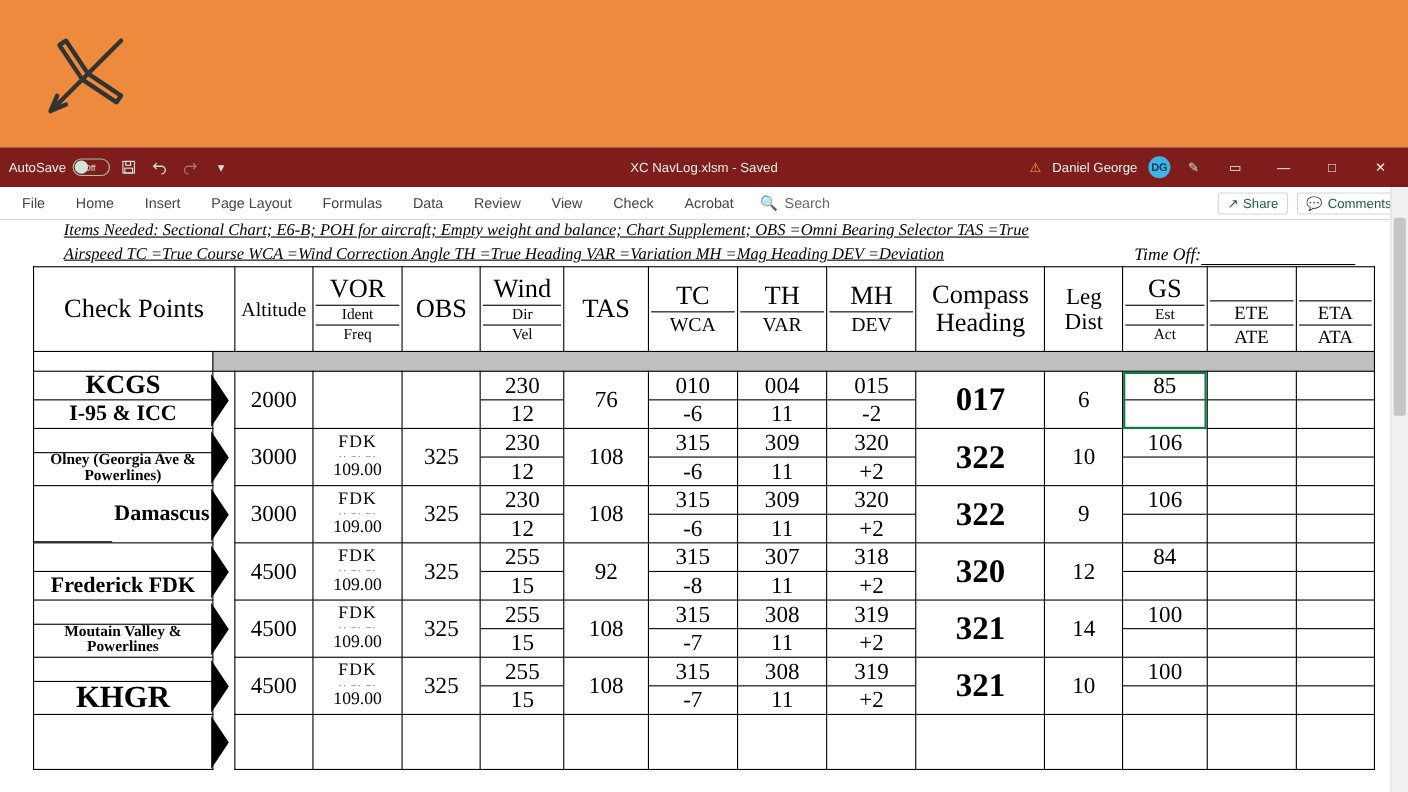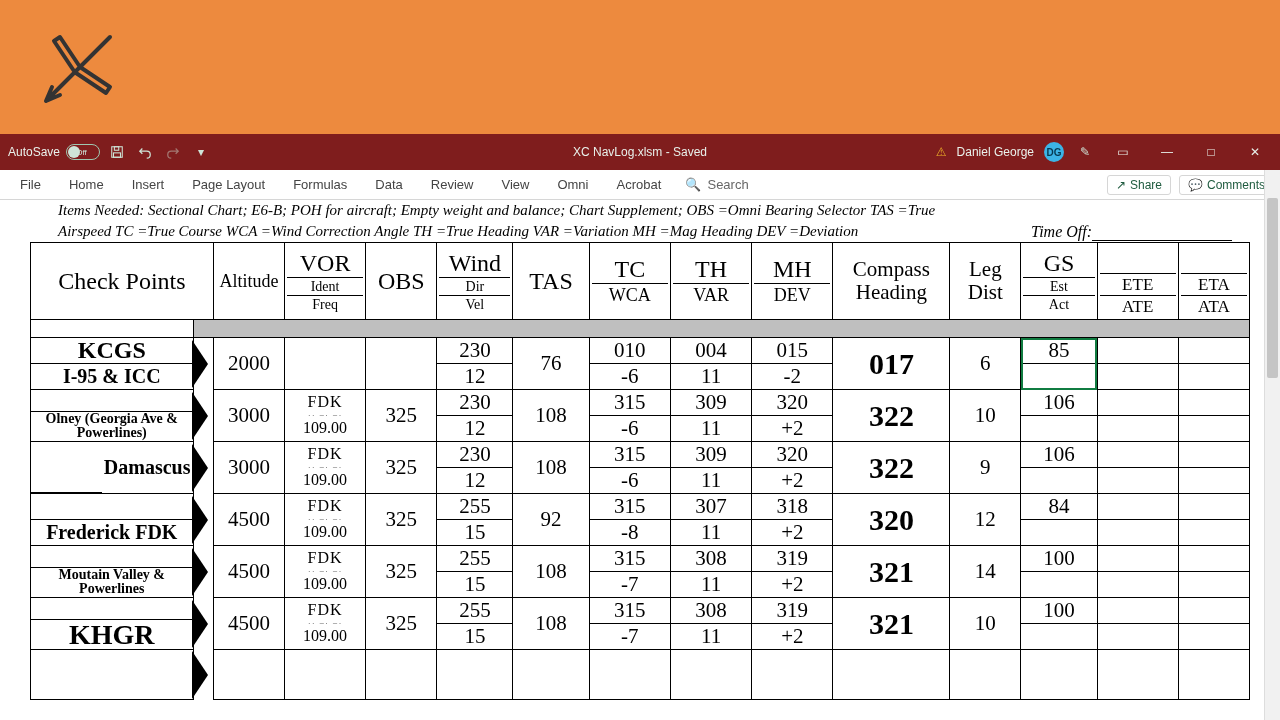--- a/index.html
+++ b/index.html
@@ -116,40 +116,40 @@
 
 <div class="ribbon">
   <div class="tab">File</div>
   <div class="tab">Home</div>
   <div class="tab">Insert</div>
   <div class="tab">Page Layout</div>
   <div class="tab">Formulas</div>
   <div class="tab">Data</div>
   <div class="tab">Review</div>
   <div class="tab">View</div>
-  <div class="tab">Omni</div>
+  <div class="tab">Check</div>
   <div class="tab">Acrobat</div>
   <div class="search-area">
     <span>🔍</span>
     <span>Search</span>
   </div>
   <div class="right-actions">
     <div class="action">
         <span>↗</span>
         <span>Share</span>
       </div>
     <div class="action comments">
         <span>💬</span>
         <span>Comments</span>
       </div>
   </div>
 </div>
 
 <div class="sheet" style="position:relative;">
-  <div style="position:relative;">
+  <div style="position:relative;text-decoration:underline;">
     <div class="notes">Items Needed: Sectional Chart; E6-B; POH for aircraft; Empty weight and balance; Chart Supplement;  OBS =Omni Bearing Selector  TAS =True</div>
     <div class="notes" style="display:flex;">
       <span style="flex:0 0 auto;text-align:right;">Airspeed  TC =True Course  WCA =Wind Correction Angle  TH =True Heading  VAR =Variation  MH =Mag Heading  DEV =Deviation</span>
       <span class="timeoff"><span>Time Off:</span><span class="timeoff-line"></span></span>
     </div>
   </div>
 
   <table class="navtable">
     <colgroup>
       <col style="width:160px">
@@ -172,21 +172,21 @@
       <tr>
         <th colspan="2" class="hdr-main">Check Points</th>
         <th class="hdr-main" style="font-size:18px">Altitude</th>
         <th><span class="hdr-main">VOR</span><span class="hdr-sub hdr-line">Ident</span><span class="hdr-sub hdr-line">Freq</span></th>
         <th class="hdr-main">OBS</th>
         <th><span class="hdr-main">Wind</span><span class="hdr-sub hdr-line">Dir</span><span class="hdr-sub hdr-line">Vel</span></th>
         <th class="hdr-main">TAS</th>
         <th><span class="hdr-main">TC</span><span class="hdr-sub hdr-line" style="font-size:18px">WCA</span></th>
         <th><span class="hdr-main">TH</span><span class="hdr-sub hdr-line" style="font-size:18px">VAR</span></th>
         <th><span class="hdr-main">MH</span><span class="hdr-sub hdr-line" style="font-size:18px">DEV</span></th>
-        <th class="hdr-main" style="font-size:21px;line-height:1.1">Compass Heading</th>
+        <th class="hdr-main" style="font-size:24px;line-height:1.1">Compass Heading</th>
         <th class="hdr-main" style="font-size:21px;line-height:1.1">Leg Dist</th>
         <th><span class="hdr-main">GS</span><span class="hdr-sub hdr-line">Est</span><span class="hdr-sub hdr-line">Act</span></th>
         <th>
             <span class="hdr-sub" style="height:28px;display:block"></span>
             <span class="hdr-sub hdr-line" style="font-size:17px">ETE</span>
             <span class="hdr-sub hdr-line" style="font-size:17px">ATE</span>
           </th>
         <th>
             <span class="hdr-sub" style="height:28px;display:block"></span>
             <span class="hdr-sub hdr-line" style="font-size:17px">ETA</span>

